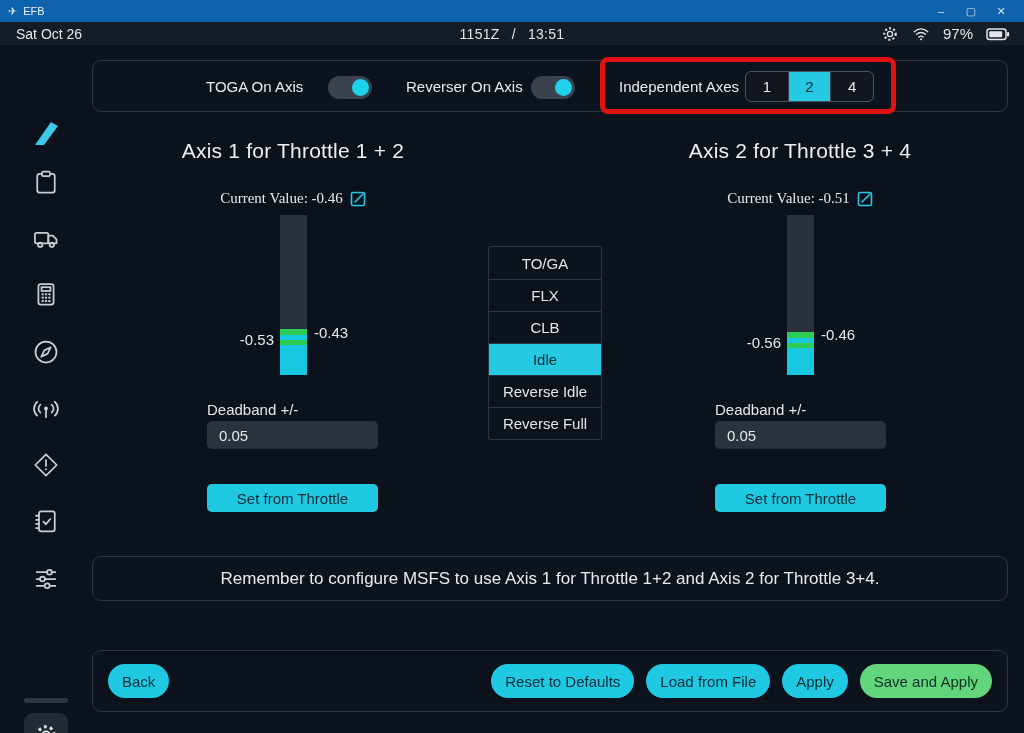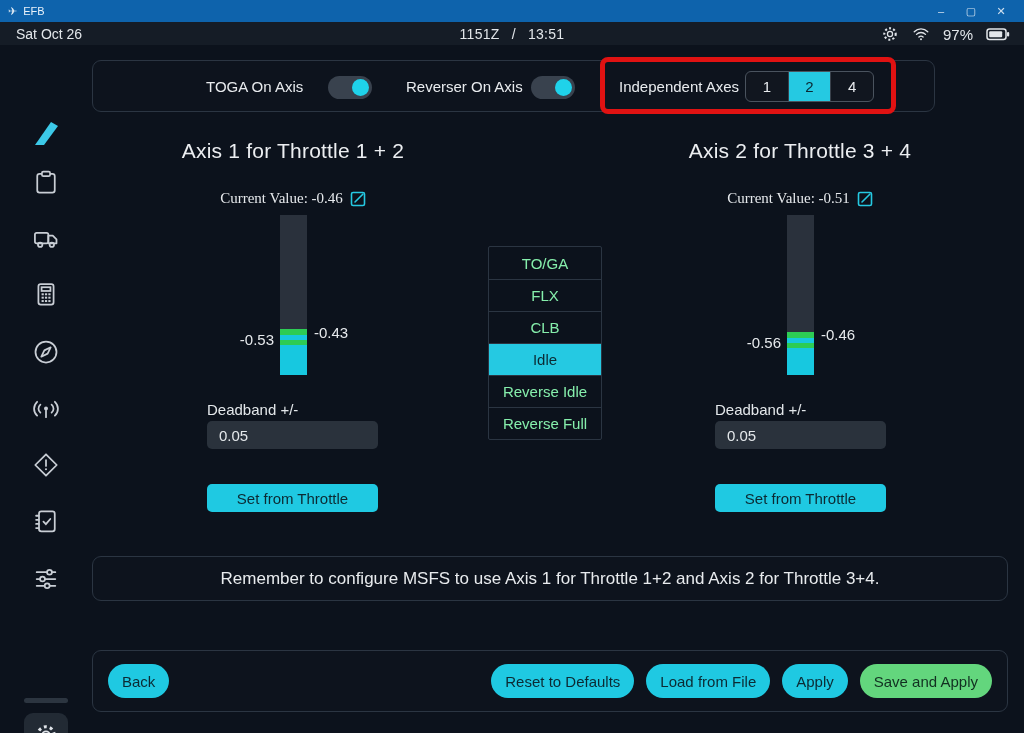--- a/index.html
+++ b/index.html
@@ -9,35 +9,35 @@
   
   .titlebar { position:absolute; left:0; top:0; width:1024px; height:22px; background:#0e63ac; display:flex; align-items:center; padding:0 8px; color:#eaf2fa; font-size:11px; }
   .titlebar .app-ico { font-size:11px; margin-right:6px; color:#dce8f3; }
   .titlebar .spacer { flex:1; }
   .win-btn { width:30px; text-align:center; font-size:11px; color:#cfe0ef; cursor:default; }
 
   .statusbar { position:absolute; left:0; top:22px; width:1024px; height:23px; background:#151c26; display:flex; align-items:center; font-size:14px; color:#e2e6ea; }
   .statusbar .date { padding-left:16px; width:220px; }
   .statusbar .clock { flex:1; text-align:center; letter-spacing:.3px; }
   .clock span { margin:0 6px; }
-  .statusbar .right { width:220px; display:flex; align-items:flex-end; justify-content:flex-end; gap:13px; padding-right:14px; }
+  .statusbar .right { width:220px; display:flex; align-items:center; justify-content:flex-end; gap:13px; padding-right:14px; }
   .sb-icon { width:18px; height:18px; color:#dfe3e8; }
   .battery-icon { width:24px; height:18px; }
 
   
   .sidebar { position:absolute; left:0; top:45px; width:92px; height:688px; }
   .side-ico { position:absolute; left:32px; width:28px; height:28px; color:#c9ced5; }
   .logo { position:absolute; left:30px; top:72px; width:32px; height:32px; }
   .side-divider { position:absolute; left:24px; top:653px; width:44px; height:5px; border-radius:3px; background:#2c3540; }
   .gear-box { position:absolute; left:24px; top:668px; width:44px; height:44px; border-radius:9px; background:#222a34; display:flex; align-items:center; justify-content:center; color:#dfe3e8; }
   .gear-box svg { width:26px; height:26px; }
 
   
   .panel { position:absolute; border:1px solid #2b3542; border-radius:9px; background:#0d131d; }
-  .top-panel { left:92px; top:60px; width:843px; height:52px; }
+  .top-panel { left:92px; top:60px; width:916px; height:52px; }
   .info-panel { left:92px; top:556px; width:916px; height:45px; display:flex; align-items:center; justify-content:center; font-size:17px; color:#e8ebee; }
   .footer-panel { left:92px; top:650px; width:916px; height:62px; display:flex; align-items:center; padding:0 15px; }
 
   
   .tp-label { position:absolute; top:17px; font-size:15px; color:#e8ebee; white-space:nowrap; }
   .toggle { position:absolute; top:15px; width:44px; height:23px; border-radius:12px; background:#39424e; }
   .toggle .knob { position:absolute; top:3px; right:3px; width:17px; height:17px; border-radius:50%; background:#1fd2ea; }
   .segmented { position:absolute; left:652px; top:10px; width:129px; height:31px; display:flex; border:1px solid #4a535e; border-radius:6px; overflow:hidden; background:#11161f; }
   .seg { flex:1; display:flex; align-items:center; justify-content:center; font-size:15px; color:#e8ebee; border-right:1px solid #39414b; cursor:default; }
   .seg:last-child { border-right:none; }
@@ -56,21 +56,21 @@
   .bar-label.left { text-align:right; }
   .bar-label.right { text-align:left; }
 
   .deadband-label { position:absolute; top:401px; font-size:15px; color:#e3e7ea; }
   .deadband-input { position:absolute; top:421px; width:171px; height:28px; background:#2a323c; border:none; border-radius:5px; color:#e3e7ea; font-size:15px; padding-left:12px; font-family:"Liberation Sans", sans-serif; }
   .btn { display:flex; align-items:center; justify-content:center; background:#1fc9e2; color:#0c2a33; border-radius:5px; font-size:15px; cursor:default; }
   .set-btn { position:absolute; top:484px; width:171px; height:28px; }
 
   
   .detent-list { position:absolute; left:488px; top:246px; width:114px; border:1px solid #2b3542; border-radius:2px; }
-  .detent { height:32px; display:flex; align-items:center; justify-content:center; font-size:15px; color:#86efac; border-top:1px solid #2b3542; }
+  .detent { height:32px; display:flex; align-items:center; justify-content:center; font-size:15px; color:#e5e5e5; border-top:1px solid #2b3542; }
   .detent:first-child { border-top:none; }
   .detent.selected { background:#25c9e2; color:#0b2a33; }
 
   
   .footer-panel .btn { height:34px; padding:0 14px; border-radius:17px; }
   .footer-right { margin-left:auto; display:flex; gap:12px; }
   .btn.green { background:#63d67d; color:#123021; }
 </style>
 </head>
 <body>

